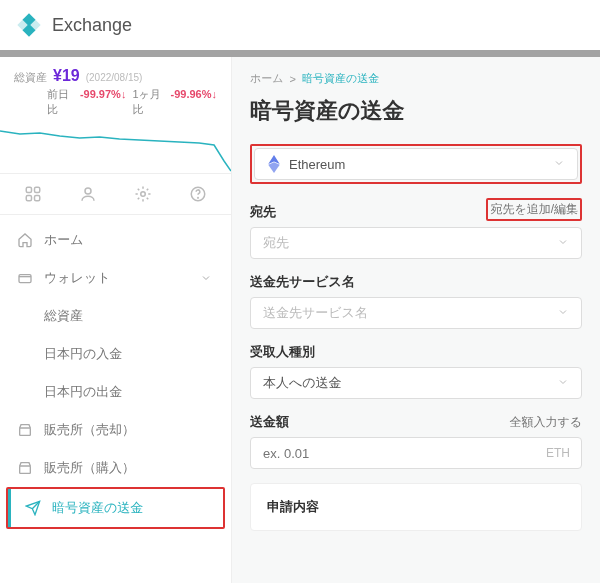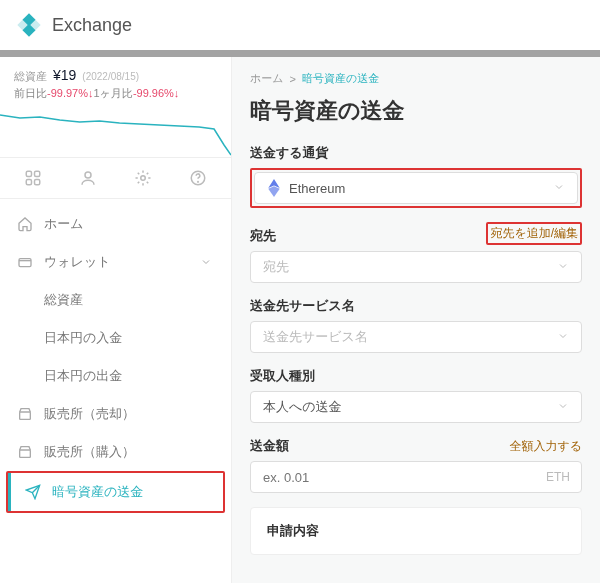--- a/index.html
+++ b/index.html
@@ -9,24 +9,24 @@
   .header { display: flex; align-items: center; padding: 12px 16px; border-bottom: 7px solid #a3a3a3; }
   .logo { width: 26px; height: 26px; margin-right: 10px; }
   .brand { font-size: 18px; color: #555; }
 
   .layout { display: flex; height: calc(583px - 50px); }
   
   .sidebar { width: 232px; border-right: 1px solid #eee; display: flex; flex-direction: column; background: #fff; }
   .stats { padding: 10px 14px 4px; font-size: 11px; color: #888; }
   .stats .line1 { display: flex; align-items: baseline; gap: 6px; }
   .stats .total-label { color: #999; }
-  .stats .total-val { color: #0f172a; font-size: 14px; }
+  .stats .total-val { color: #6d28d9; font-size: 16px; font-weight: bold; }
   .stats .date { color: #bbb; font-size: 10px; }
-  .stats .line2 { display: flex; align-items: baseline; margin-top: 2px; }
-  .down { color: #e6486b; }
+  .stats .line2 { display: flex; align-items: baseline; gap: 6px; margin-top: 2px; margin-left: 33px; }
+  .down { color: #e6486b; font-weight: bold; }
   .chart { width: 100%; height: 52px; }
 
   .iconbar { display: flex; justify-content: space-around; align-items: center; border-top: 1px solid #eee; border-bottom: 1px solid #eee; padding: 10px 6px; color: #bbb; }
   .iconbar .ic { width: 20px; height: 20px; display: flex; align-items: center; justify-content: center; }
 
   .nav { padding: 6px 0; }
   .nav-item { display: flex; align-items: center; gap: 10px; padding: 10px 16px; color: #777; cursor: pointer; font-size: 13px; }
   .nav-item .nic { width: 18px; height: 18px; color: #aaa; display:flex; align-items:center; justify-content:center; }
   .nav-sub { padding: 10px 16px 10px 44px; color: #777; cursor: pointer; font-size: 13px; }
   .nav-item.active, .nav-item.active .nic { color: #2ab3bf; }
@@ -36,21 +36,21 @@
 
   
   .main { flex: 1; background: #f7f8f8; padding: 14px 18px; overflow: auto; }
   .breadcrumb { font-size: 11px; color: #999; display: flex; align-items: center; gap: 6px; }
   .breadcrumb .cur { color: #2ab3bf; }
   h1.page-title { font-size: 22px; font-weight: 700; color: #333; margin: 10px 0 18px; }
 
   .field { margin-bottom: 14px; }
   .field-head { display: flex; justify-content: space-between; align-items: flex-end; margin-bottom: 6px; }
   .field-label { font-size: 13px; font-weight: 700; color: #333; }
-  .field-link { font-size: 12px; color: #a16207; cursor: pointer; }
+  .field-link { font-size: 12px; color: #737373; cursor: pointer; }
   .control { width: 100%; height: 32px; border: 1px solid #ddd; border-radius: 4px; background: #fff; display: flex; align-items: center; padding: 0 12px; color: #555; font-size: 13px; }
   .control.placeholder { color: #bbb; }
   .control .caret { margin-left: auto; color: #bbb; }
   .eth-ic { width: 14px; height: 18px; margin-right: 8px; }
   .amt-wrap { position: relative; }
   .amt-unit { position: absolute; right: 12px; top: 50%; transform: translateY(-50%); color: #bbb; font-size: 12px; }
   .subline { display: flex; justify-content: space-between; font-size: 11px; color: #999; margin-top: 4px; }
   .subline .v { color: #555; }
   .subline .v .u { font-size: 9px; }
 
@@ -181,23 +181,20 @@
 
   <main class="main">
     <div class="breadcrumb">
       <span>ホーム</span>
       <span>&gt;</span>
       <span class="cur">暗号資産の送金</span>
     </div>
     <h1 class="page-title">暗号資産の送金</h1>
 
     <div class="field">
-      <div class="field-head">
-          <span class="field-label">送金する通貨</span>
-        </div>
       <div class="red-box highlight-ctr" style="display:block">
         <div class="control">
           <svg class="eth-ic" viewBox="0 0 14 22">
               <polygon points="7,0 14,11 7,8 0,11" fill="#627eea"></polygon>
               <polygon points="7,9 14,12 7,22 0,12" fill="#627eea" opacity="0.7"></polygon>
             </svg>
           <span>Ethereum</span>
           <span class="caret"><svg width="12" height="12" viewBox="0 0 24 24" fill="none" stroke="currentColor" stroke-width="2">
                 <polyline points="6 9 12 15 18 9"></polyline>
               </svg></span>

